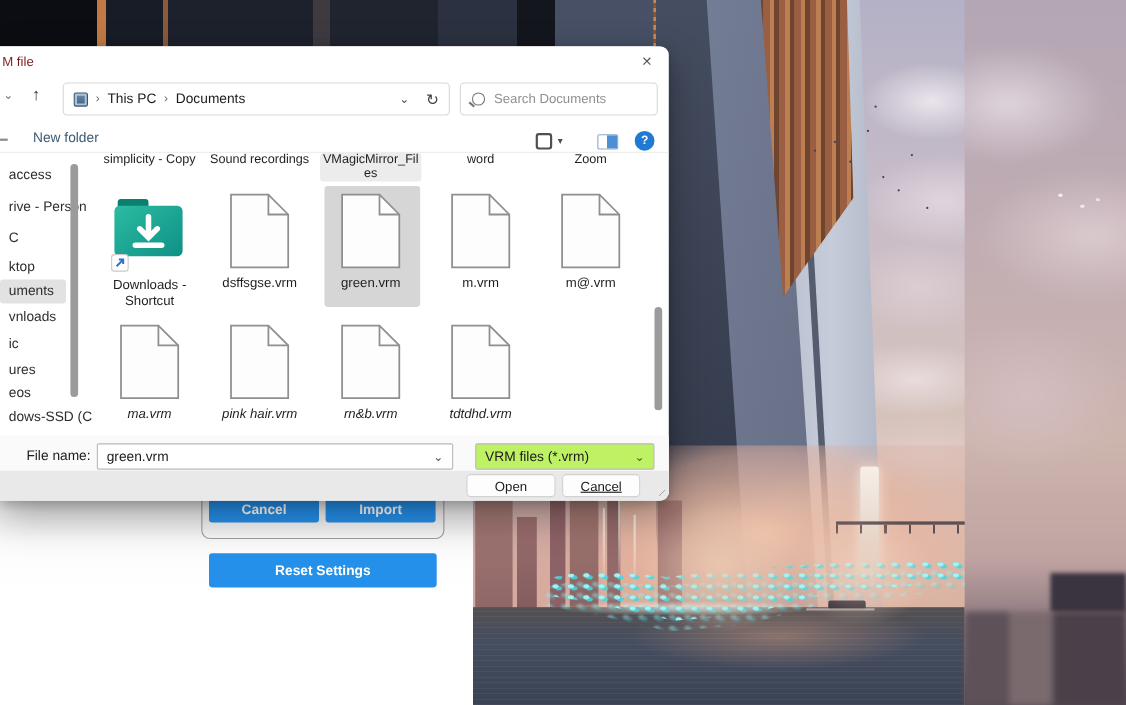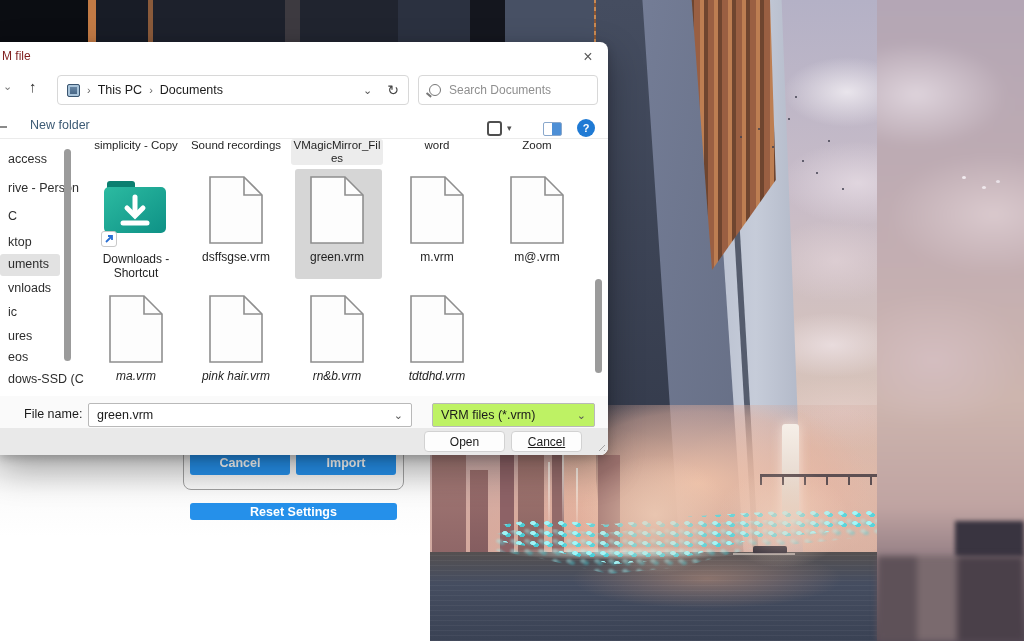--- a/index.html
+++ b/index.html
@@ -98,21 +98,21 @@
        filter:blur(.5px);box-shadow:20px 10px 0 #efe8ec,34px 4px 0 #e9e2e8;}
 
   
   .app{left:0;top:446px;width:430px;height:195px;
        background:linear-gradient(#e7e7e7,#fbfbfb 48px,#fff 90px);}
   .groupbox{left:183px;top:-18px;width:221px;height:62px;border:1px solid #9f9f9f;border-radius:8px;}
   .bluebtn{display:flex;align-items:center;justify-content:center;background:#2590ea;
        border-radius:3px;color:#fff;font-weight:bold;font-size:12.5px;}
   .btn-export{left:190px;top:4px;width:100px;height:25px;}
   .btn-import{left:296px;top:4px;width:100px;height:25px;}
-  .btn-reset{left:190px;top:57px;width:207px;height:17px;}
+  .btn-reset{left:190px;top:57px;width:207px;height:31px;}
 
   
   .dlg{left:0;top:42px;width:608px;height:413px;background:#fff;
        border-radius:0 8px 8px 0;
        box-shadow:0 14px 36px rgba(0,0,0,.32),0 3px 10px rgba(0,0,0,.2);}
   .dlg-title{left:2px;top:7px;font-size:12px;color:#7f1d1d;}
   .dlg-close{left:576px;top:4px;width:24px;height:22px;display:flex;align-items:center;
        justify-content:center;font-size:16px;color:#5a5a5a;cursor:pointer;}
   .nav-caret{left:3px;top:38px;font-size:11px;color:#777;}
   .nav-up{left:29px;top:36px;font-size:15px;color:#333;}

